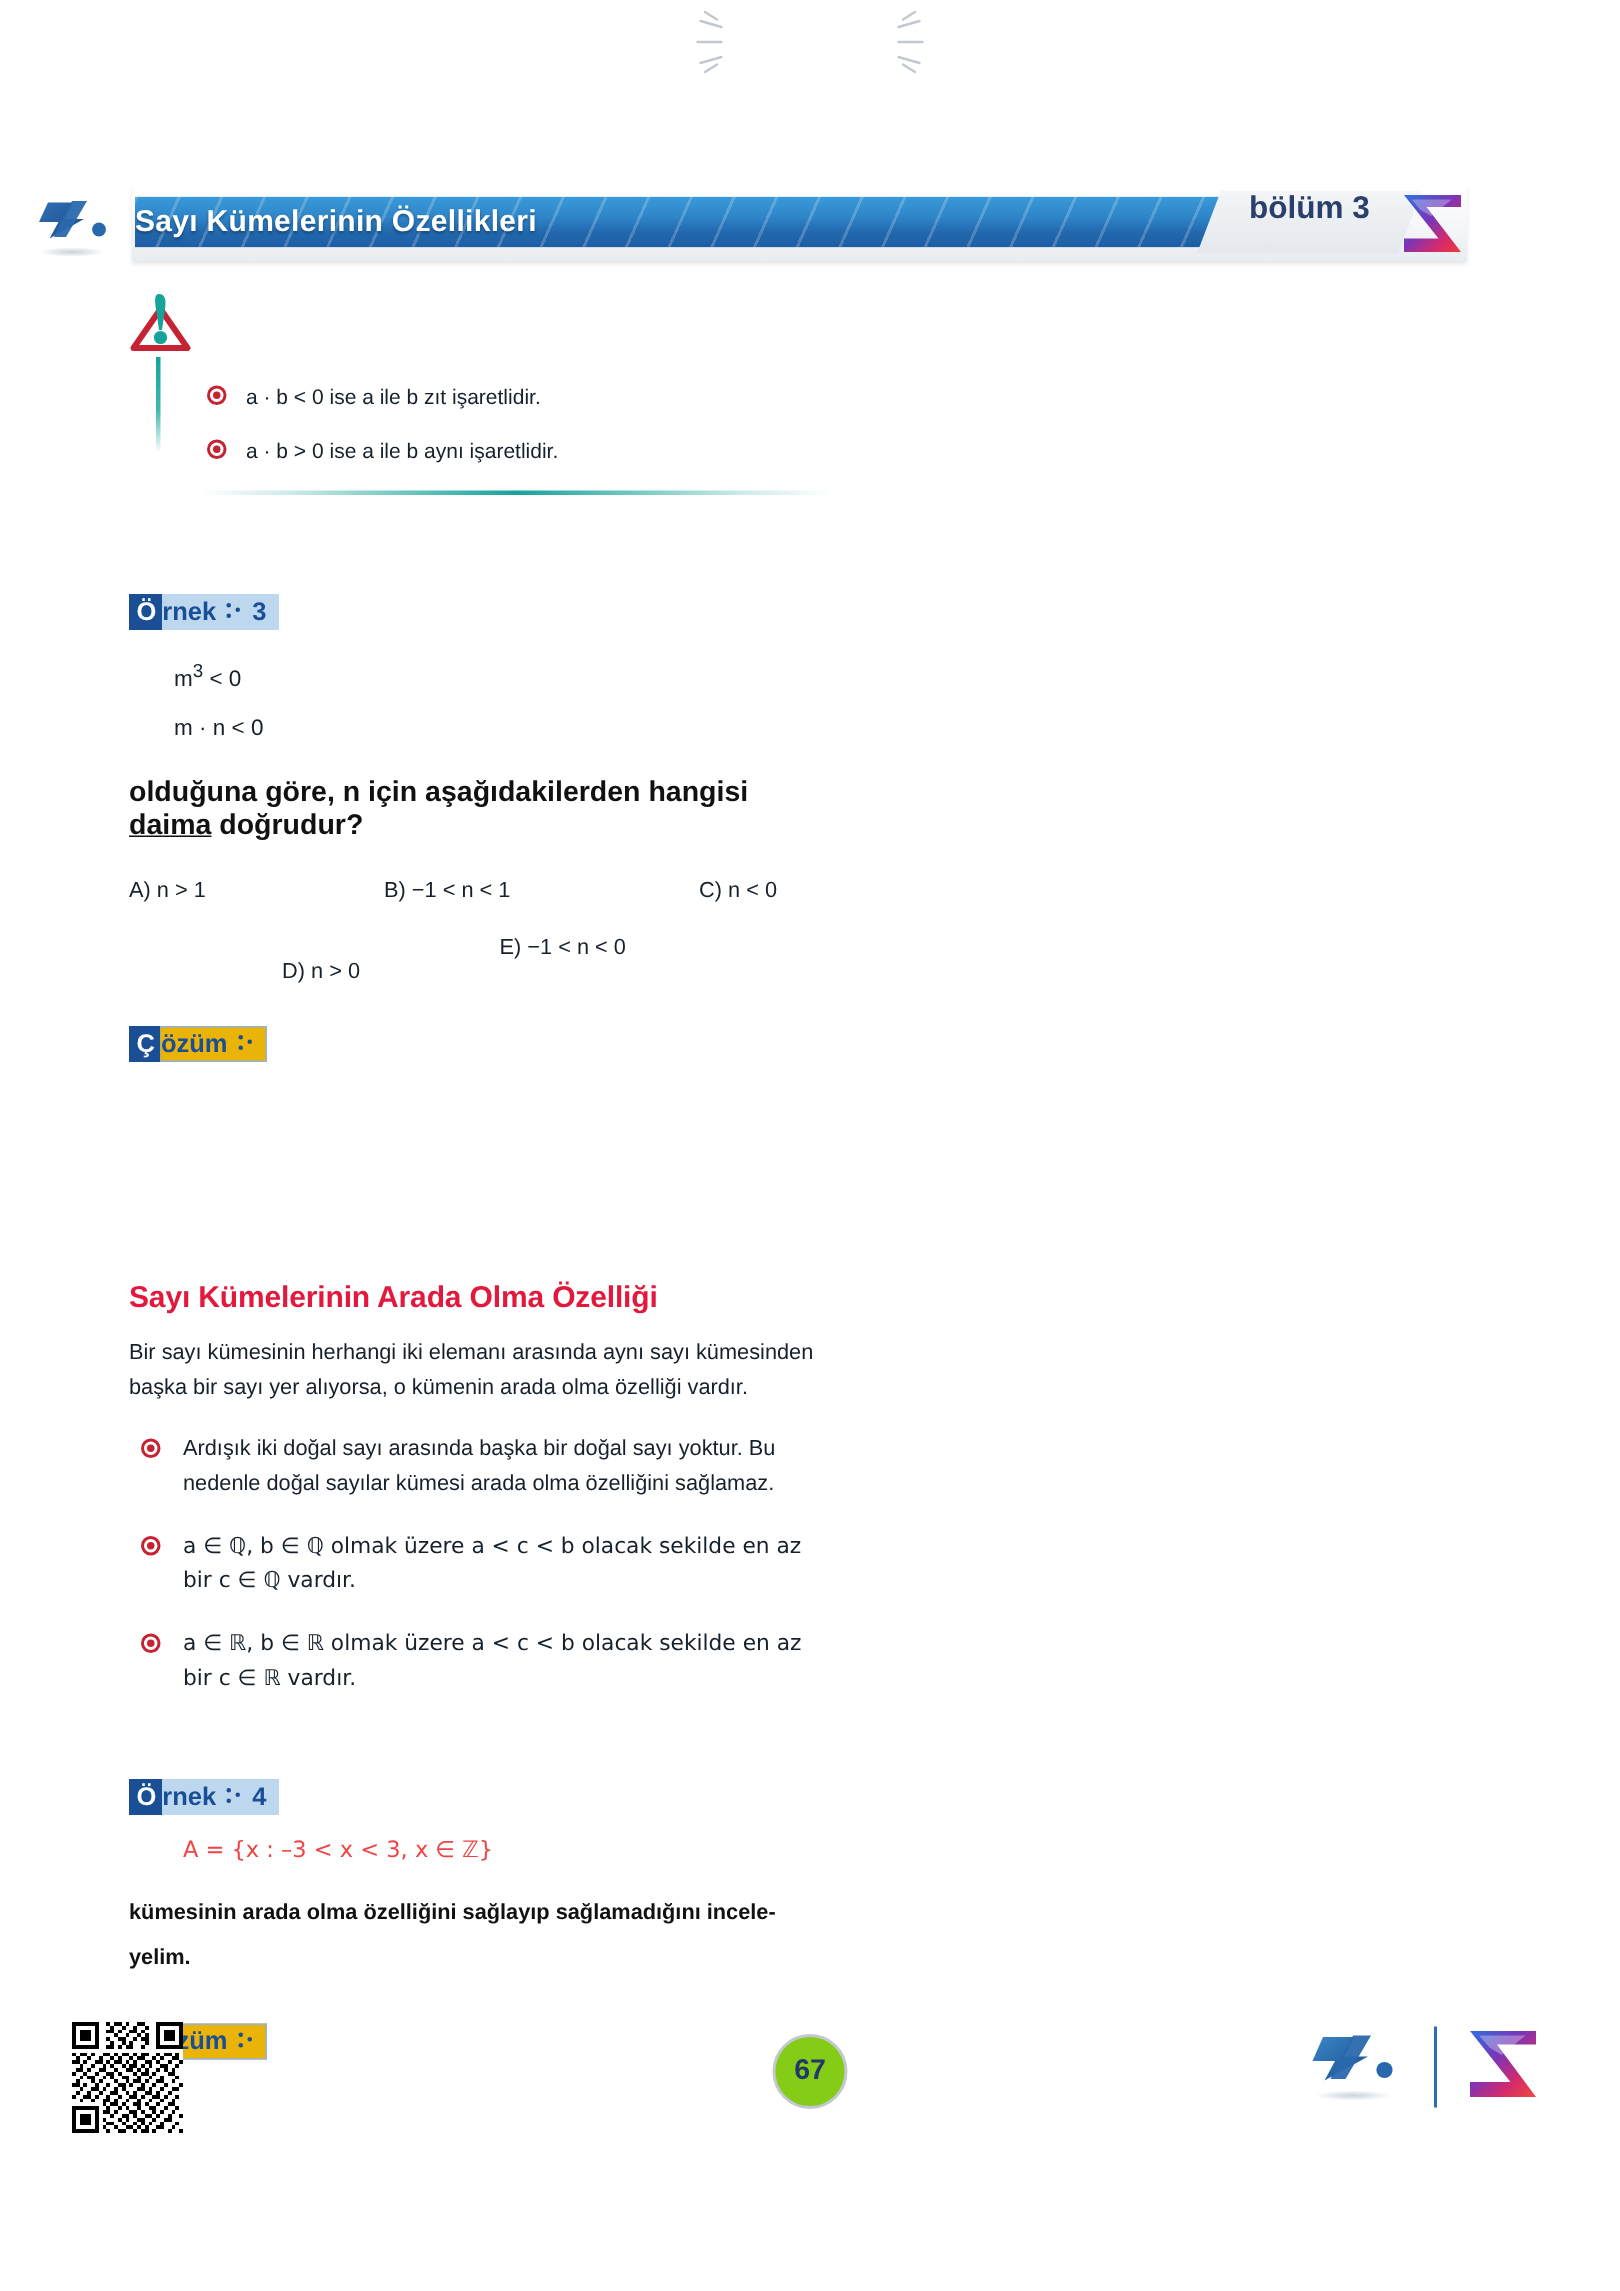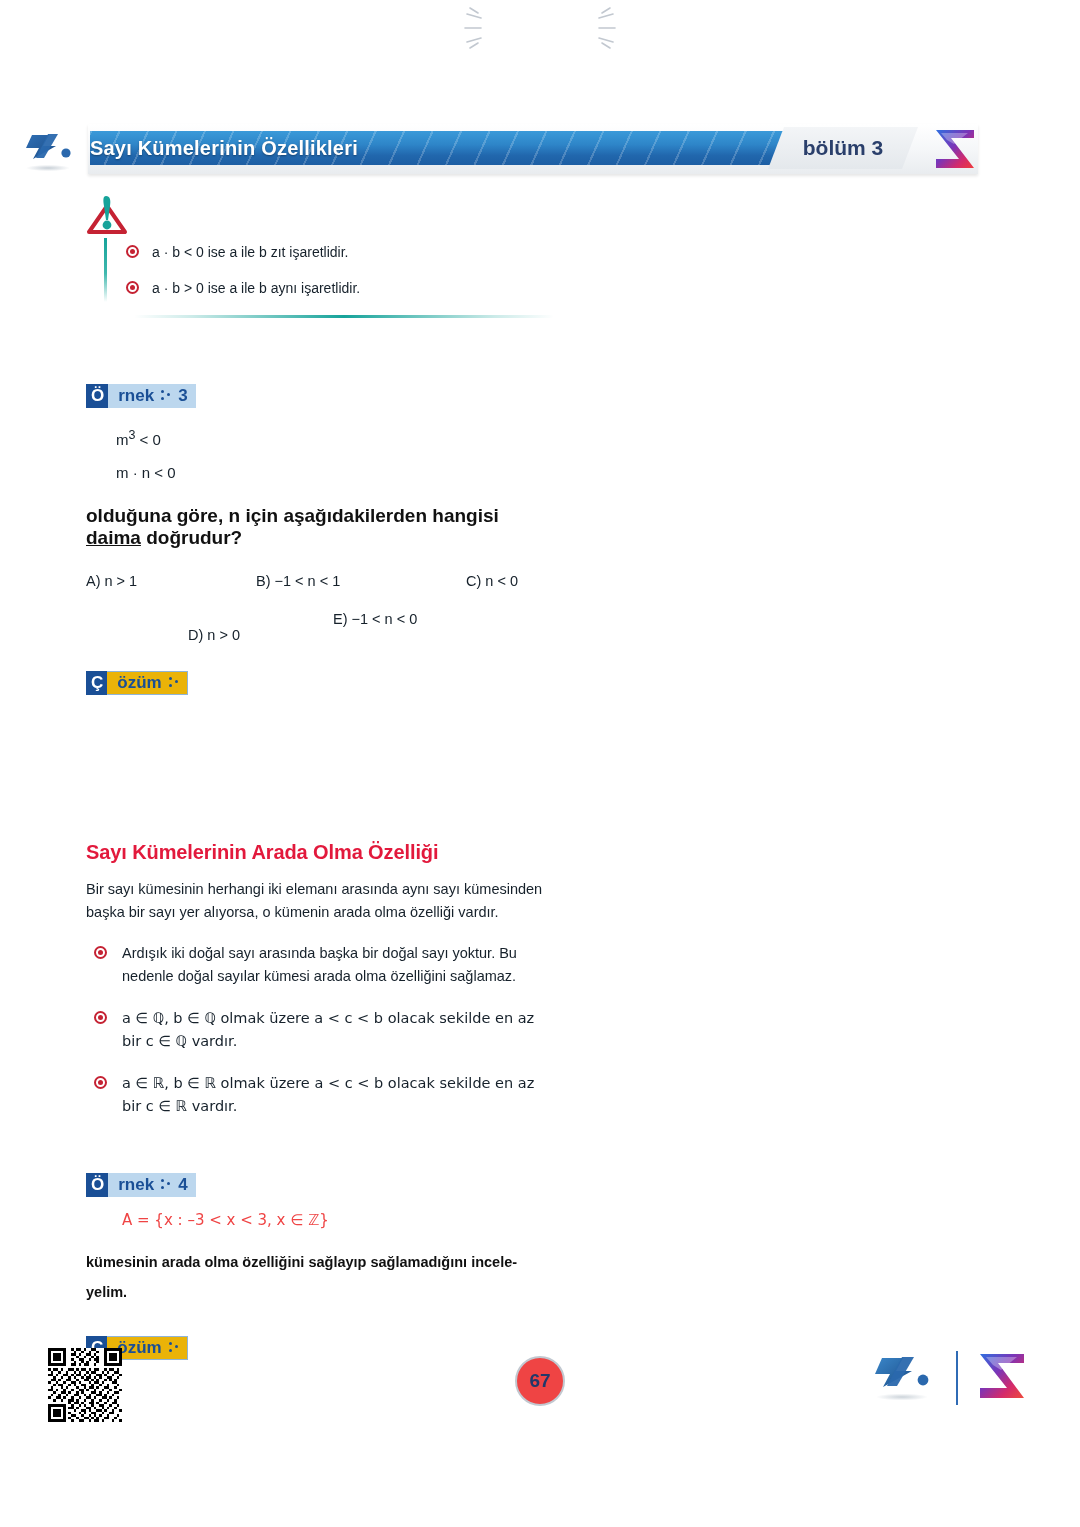--- a/index.html
+++ b/index.html
@@ -63,28 +63,27 @@
   .banner-title {
     color: #ffffff;
     font-size: 20px;
     font-weight: bold;
     letter-spacing: 0.2px;
     text-shadow: 0 1px 2px rgba(0,0,0,0.35);
     white-space: nowrap;
   }
   .banner-chapter {
     position: absolute;
-    right: 60px;
+    right: 30px;
     top: 3px;
     width: 150px;
     height: 42px;
     background: linear-gradient(180deg,#f3f5f7 0%, #e4e8ec 100%);
     clip-path: polygon(16px 0, 100% 0, calc(100% - 16px) 100%, 0 100%);
     display: flex;
-    align-items: center;
     justify-content: center;
   }
   .banner-chapter-label {
     color: #2a3f6b;
     font-size: 21px;
     font-weight: bold;
     white-space: nowrap;
   }
   .z-logo-top {
     position: absolute;
@@ -117,21 +116,21 @@
   }
   .info-rail {
     position: absolute;
     left: 18px;
     top: 48px;
     width: 3px;
     height: 64px;
     background: linear-gradient(180deg,#16a39a 0%, #3fb8ae 55%, rgba(63,184,174,0) 100%);
   }
   .info-list {
-    margin: 4px;
+    margin: 16px;
     padding: 0;
     list-style: none;
   }
   .info-list li {
     position: relative;
     padding-left: 32px;
     font-size: 14px;
     line-height: 1.45;
     color: #16212b;
     margin-bottom: 16px;
@@ -177,21 +176,21 @@
   }
   .badge-cap {
     background: #1a4f96;
     color: #ffffff;
     padding: 0 4px 0 5px;
     display: flex;
     align-items: center;
   }
   .badge-rest {
     color: #1a4f96;
-    padding: 0 8px 0 10px;
+    padding: 0 8px 0 0;
     display: flex;
     align-items: center;
     gap: 7px;
   }
   .badge-ornek .badge-rest {
     background: #bcd7ee;
   }
   .badge-cozum .badge-rest {
     background: #eab308;
     border: 1px solid #8fb4d8;
@@ -316,21 +315,21 @@
     height: 58px;
     display: flex;
     align-items: center;
     justify-content: center;
   }
   .page-num-circle {
     width: 46px;
     height: 46px;
     border-radius: 50%;
     border: 2px solid #c2c8d0;
-    background: #ef4444;
+    background: #84cc16;
     display: flex;
     align-items: center;
     justify-content: center;
     color: #22386a;
     font-size: 19px;
     font-weight: bold;
     position: relative;
     z-index: 2;
   }
   .rays { position: absolute; top: 5px; width: 46px; height: 46px; }

